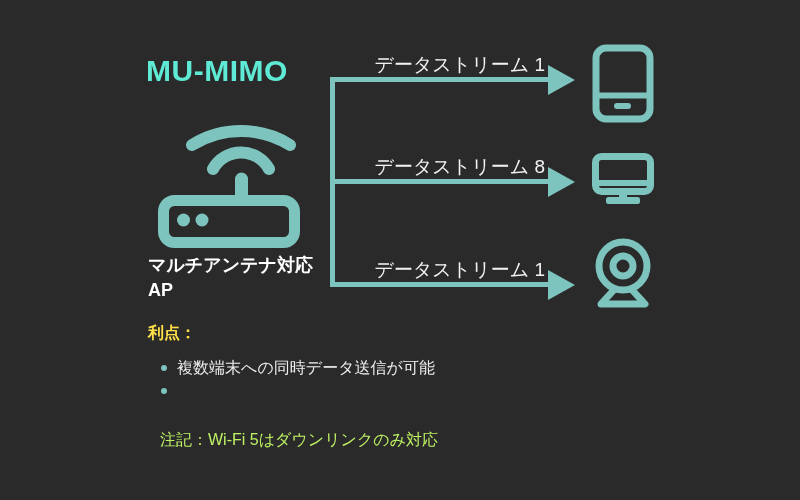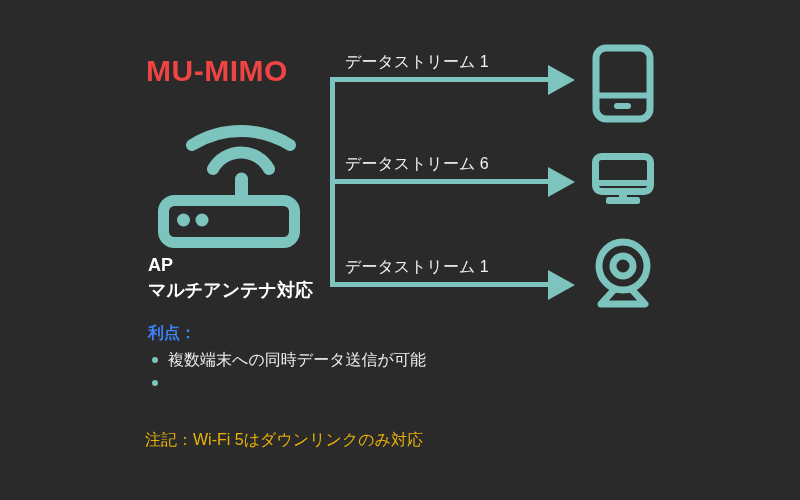--- a/index.html
+++ b/index.html
@@ -13,21 +13,21 @@
   }
   .title {
     position: absolute;
     left: 146px;
     top: 54px;
     margin: 0;
     font-size: 30px;
     line-height: 33px;
     font-weight: 700;
     letter-spacing: 0.5px;
-    color: #ef4444;
+    color: #5eead4;
   }
   .router-svg { position: absolute; left: 155px; top: 113px; }
   .ap-label {
     position: absolute;
     left: 148px;
     top: 253px;
     font-size: 18px;
     font-weight: 700;
     line-height: 25px;
     color: #ffffff;
@@ -53,59 +53,59 @@
     width: 0;
     height: 0;
     border-top: 15px solid transparent;
     border-bottom: 15px solid transparent;
     border-left: 27px solid #7dc4be;
   }
   .slabel {
     position: absolute;
     left: 345px;
     width: 200px;
-    text-align: left;
-    font-size: 16px;
+    text-align: right;
+    font-size: 19px;
     color: #f2f2f2;
   }
   .device { position: absolute; }
   .benefits {
     position: absolute;
     left: 148px;
     top: 322px;
     color: #ededed;
     font-size: 16px;
   }
   .benefits .heading {
     font-size: 16px;
     font-weight: 700;
-    color: #3b82f6;
+    color: #fde047;
     line-height: 22px;
     margin: 0 0 4px 0;
   }
-  .benefits ul { list-style: none; margin: 3px; padding: 0; }
+  .benefits ul { list-style: none; margin: 12px; padding: 0; }
   .benefits li {
     position: relative;
     padding-left: 17px;
     line-height: 23px;
   }
   .dot {
     position: absolute;
     left: 1px;
     top: 9px;
     width: 6px;
     height: 6px;
     border-radius: 50%;
     background: #7dc4be;
   }
   .note {
     position: absolute;
-    left: 145px;
+    left: 160px;
     top: 428px;
-    color: #eab308;
+    color: #bef264;
     font-size: 16px;
     line-height: 23px;
   }
 </style>
 </head>
 <body>
 
 <div class="canvas">
 
   <h1 class="title">MU-MIMO</h1>
@@ -113,36 +113,36 @@
   <svg class="router-svg" width="150" height="140" viewBox="0 0 150 140">
     <path d="M37 32 A93 93 0 0 1 135 32" fill="none" stroke="#7dc4be" stroke-width="12" stroke-linecap="round"></path>
     <path d="M58 56 A32 32 0 0 1 114 56" fill="none" stroke="#7dc4be" stroke-width="12" stroke-linecap="round"></path>
     <line x1="86.5" y1="66" x2="86.5" y2="84" stroke="#7dc4be" stroke-width="13" stroke-linecap="round"></line>
     <rect x="8.5" y="87.5" width="131" height="42" rx="11" fill="none" stroke="#7dc4be" stroke-width="11"></rect>
     <circle cx="28.5" cy="107" r="6.5" fill="#7dc4be"></circle>
     <circle cx="47" cy="107" r="6.5" fill="#7dc4be"></circle>
   </svg>
 
   <div class="ap-label">
+    <div>マルチアンテナ対応</div>
     <div>AP</div>
-    <div>マルチアンテナ対応</div>
   </div>
 
   <div class="vline"></div>
 
   <div class="slabel" style="top:52px">データストリーム 1</div>
   <div class="hline" style="top:77px"></div>
   <div class="ahead" style="top:65px"></div>
   <svg class="device" style="left:592px;top:44px" width="62" height="79" viewBox="0 0 62 79">
     <rect x="4" y="4" width="54" height="71" rx="10" fill="none" stroke="#7dc4be" stroke-width="7"></rect>
     <line x1="5" y1="51.5" x2="57" y2="51.5" stroke="#7dc4be" stroke-width="6"></line>
     <rect x="22" y="59" width="17" height="6" rx="3" fill="#7dc4be"></rect>
   </svg>
 
-  <div class="slabel" style="top:154px">データストリーム 6</div>
+  <div class="slabel" style="top:154px">データストリーム 8</div>
   <div class="hline" style="top:179px"></div>
   <div class="ahead" style="top:167px"></div>
   <svg class="device" style="left:592px;top:149px" width="62" height="58" viewBox="0 0 62 58">
     <rect x="3.5" y="7.5" width="55" height="35" rx="6" fill="none" stroke="#7dc4be" stroke-width="7"></rect>
     <line x1="5" y1="34" x2="57" y2="34" stroke="#7dc4be" stroke-width="6"></line>
     <rect x="27" y="42" width="8" height="8" fill="#7dc4be"></rect>
     <rect x="14" y="48" width="34" height="7" rx="2.5" fill="#7dc4be"></rect>
   </svg>
 
   <div class="slabel" style="top:257px">データストリーム 1</div>

